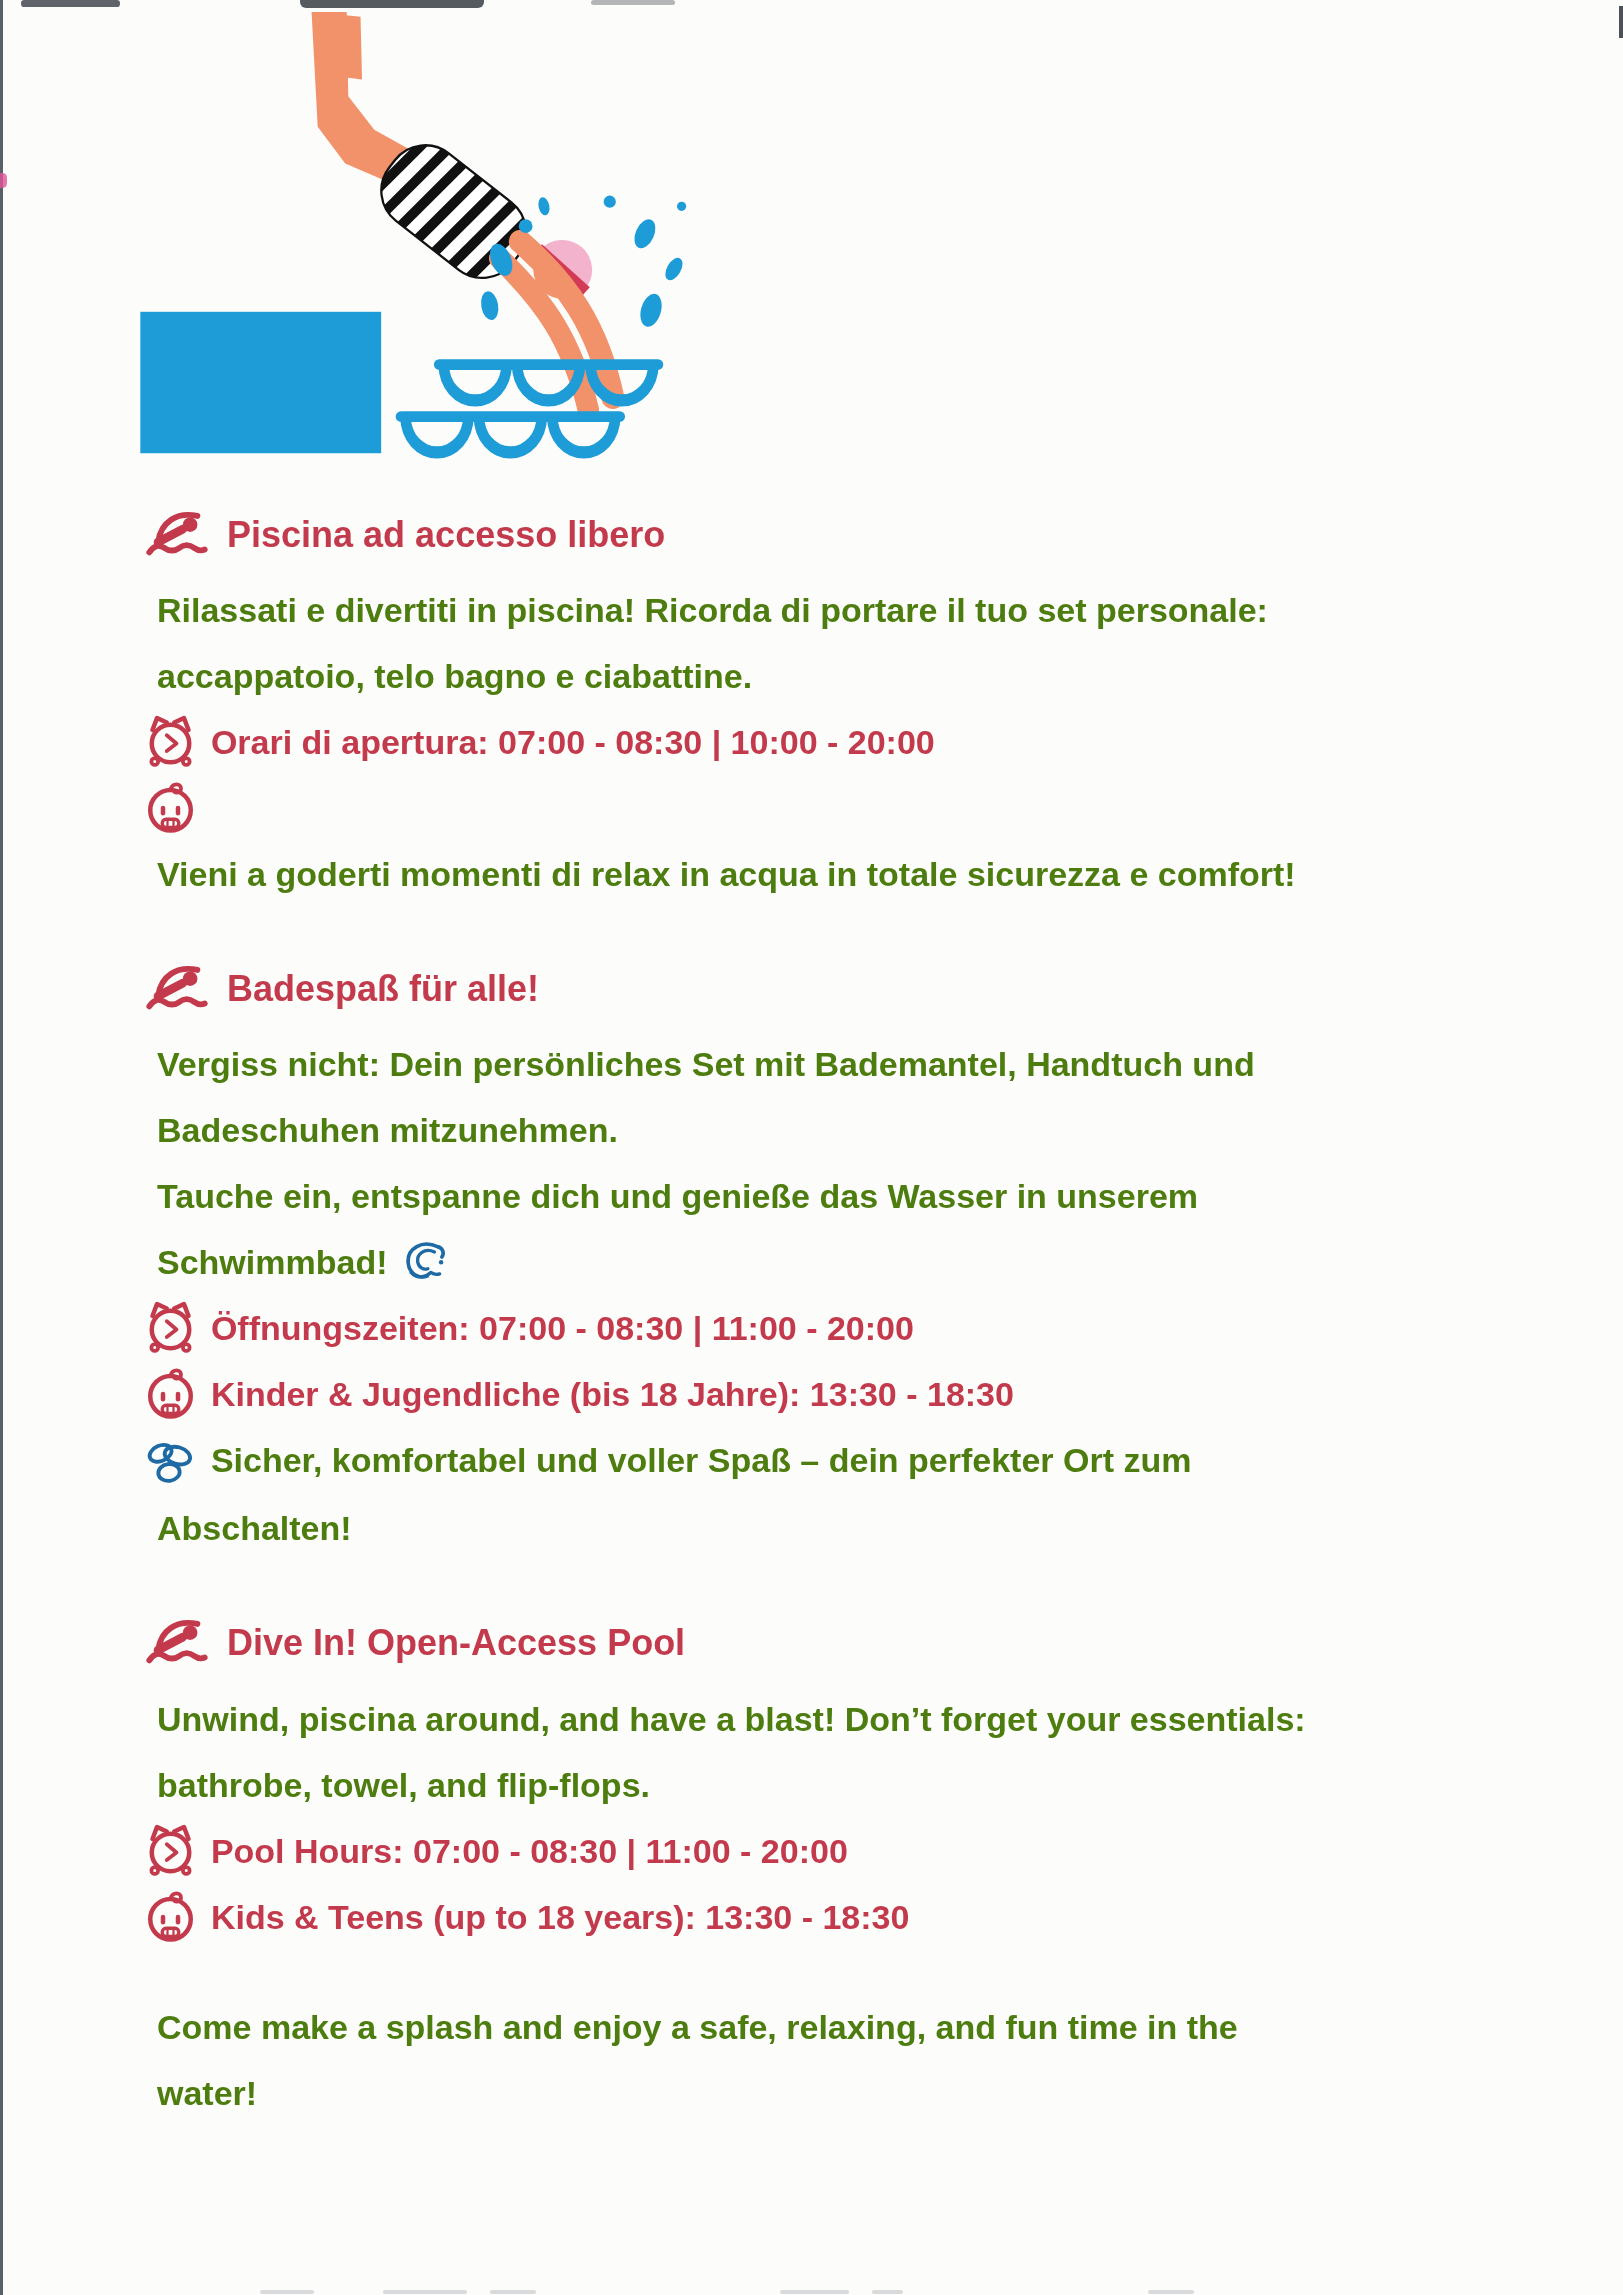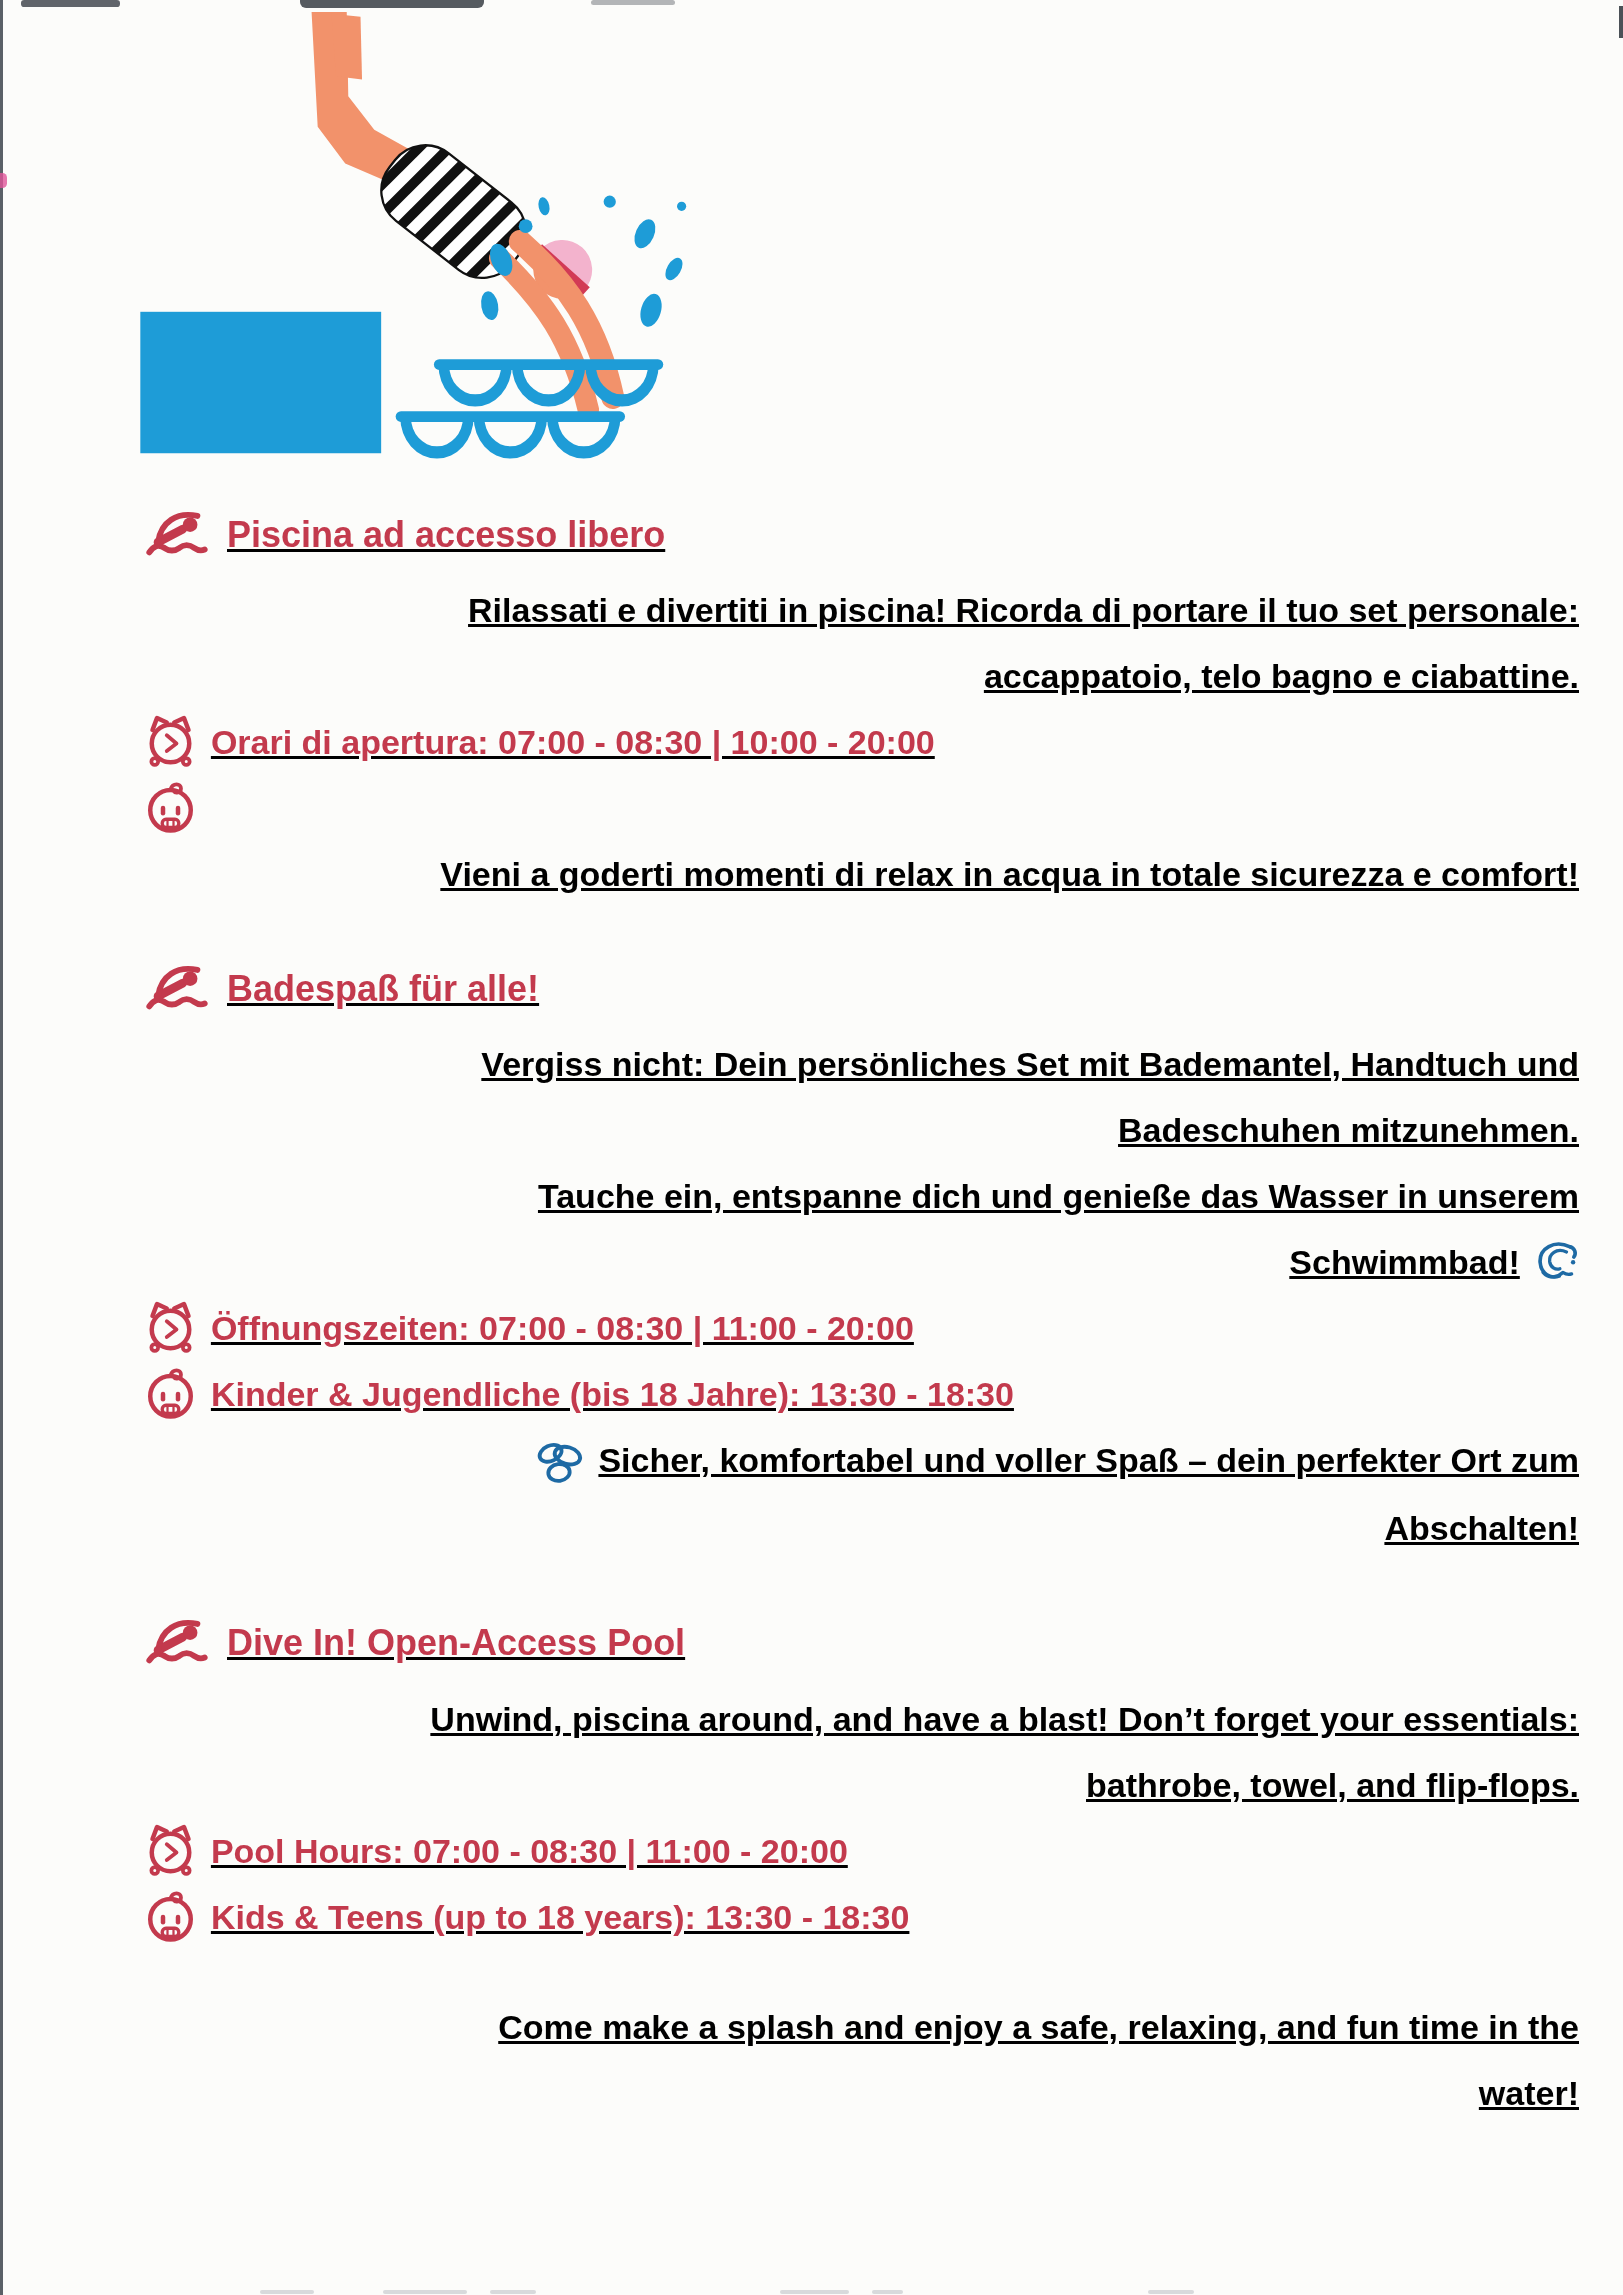--- a/index.html
+++ b/index.html
@@ -18,27 +18,27 @@
   .smudge.c{left:591px;top:0;width:84px;height:5.4px;opacity:.35;}
   .tick-right{position:absolute;right:0;top:6.1px;width:4.6px;height:32px;background:#2c3239;opacity:.85;}
   .pink-dot{position:absolute;left:0;top:173px;width:6.9px;height:15.3px;background:#e0559a;border-radius:0 4.6px 4.6px 0;opacity:.8;}
   .bottom-dash{position:absolute;bottom:1.5px;height:3.8px;background:#b9bdc2;opacity:.55;border-radius:2.3px;}
   .bd1{left:260px;width:54px;} .bd2{left:383px;width:84px;} .bd3{left:490px;width:46px;}
   .bd4{left:780px;width:69px;} .bd5{left:872px;width:31px;} .bd6{left:1148px;width:46px;}
   
   .illustration-wrap{position:relative;width:1624px;height:497px;}
   .illustration-wrap svg{position:absolute;left:73px;top:6.1px;}
   
-  .content{position:relative;padding:0 45px 0 157px;text-decoration:underline;}
+  .content{position:relative;padding:0 65px 0 157px;}
   section{margin-top:44px;}
   section:first-child{margin-top:0;}
   h2{margin:0 0 6.1px 0;font-size:36px;line-height:73px;color:#c33a4d;font-weight:700;white-space:nowrap;}
   h2 .hicon{display:inline-block;width:70px;height:70px;vertical-align:-20px;margin-left:-15.3px;margin-right:15.3px;}
   p{margin:0;font-size:34px;line-height:66px;font-weight:700;}
-  .blue{color:#000000;text-align:right;}
+  .blue{color:#4d7c0f;}
   .red{color:#c33a4d;}
   .textline{white-space:pre-line;}
   .licon{display:inline-block;width:57px;height:57px;vertical-align:-15.3px;margin-left:-15.3px;margin-right:12.2px;}
   .ticon{display:inline-block;width:47px;height:44px;vertical-align:-7.7px;margin-left:12.2px;}
   svg .skin{fill:#f2926b;}
 </style>
 </head>
 <body>
 
 <div class="page">

